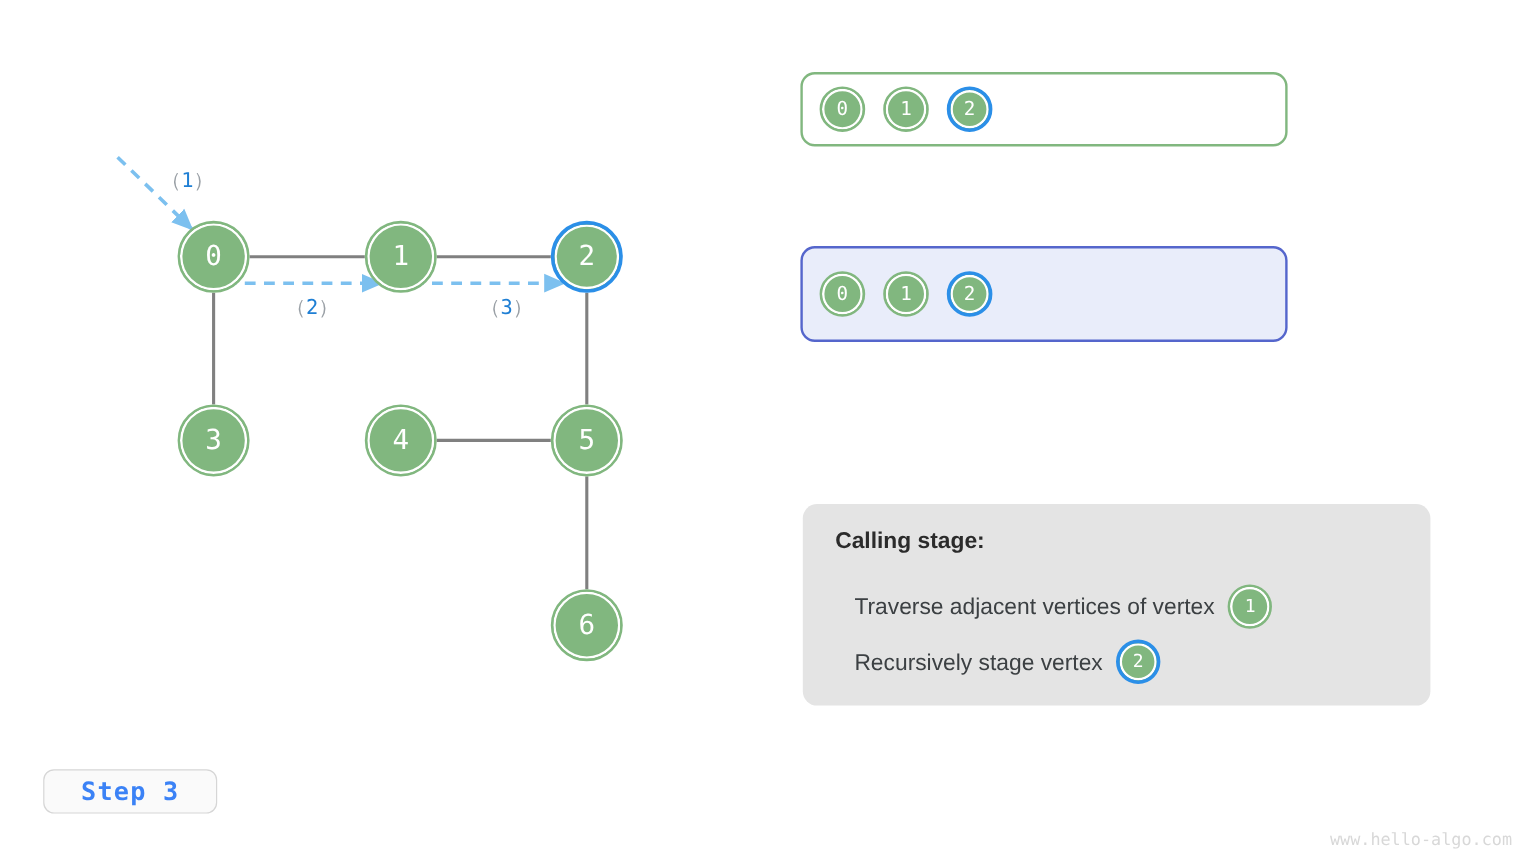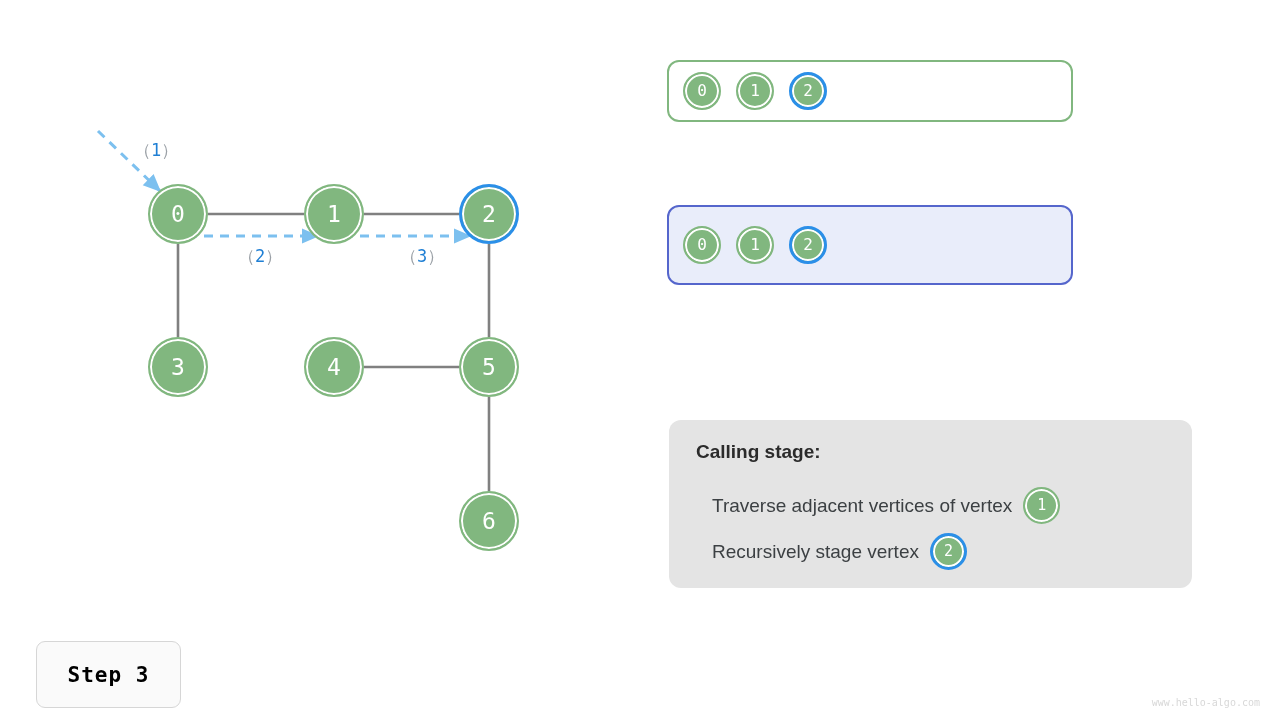--- a/index.html
+++ b/index.html
@@ -139,41 +139,41 @@
   .stage-node {
     width: 37px; height: 37px;
     font-size: 15px;
     margin-left: 0; margin-top: -18px;
   }
 
   
   #step-badge {
     position: absolute;
     left: 36px; top: 641px;
-    width: 145px; height: 67px;
+    width: 145px; height: 37px;
     box-sizing: border-box;
     border: 1px solid #d6d6d6;
     border-radius: 9px;
     background: #fafafa;
     display: flex;
     align-items: center;
     justify-content: center;
     font-family: "DejaVu Sans Mono", monospace;
     font-weight: bold;
     font-size: 21px;
-    color: #000000;
+    color: #3b82f6;
     letter-spacing: 1px;
   }
 
   
   #watermark {
     position: absolute;
     right: 20px; bottom: 12px;
     font-family: "DejaVu Sans Mono", monospace;
-    font-size: 10px;
+    font-size: 14px;
     color: #d8d8d8;
     white-space: nowrap;
   }
 </style>
 </head>
 <body>
 
 <div id="graph-panel">
   <svg id="graph-svg" width="640" height="720">
     <defs>

